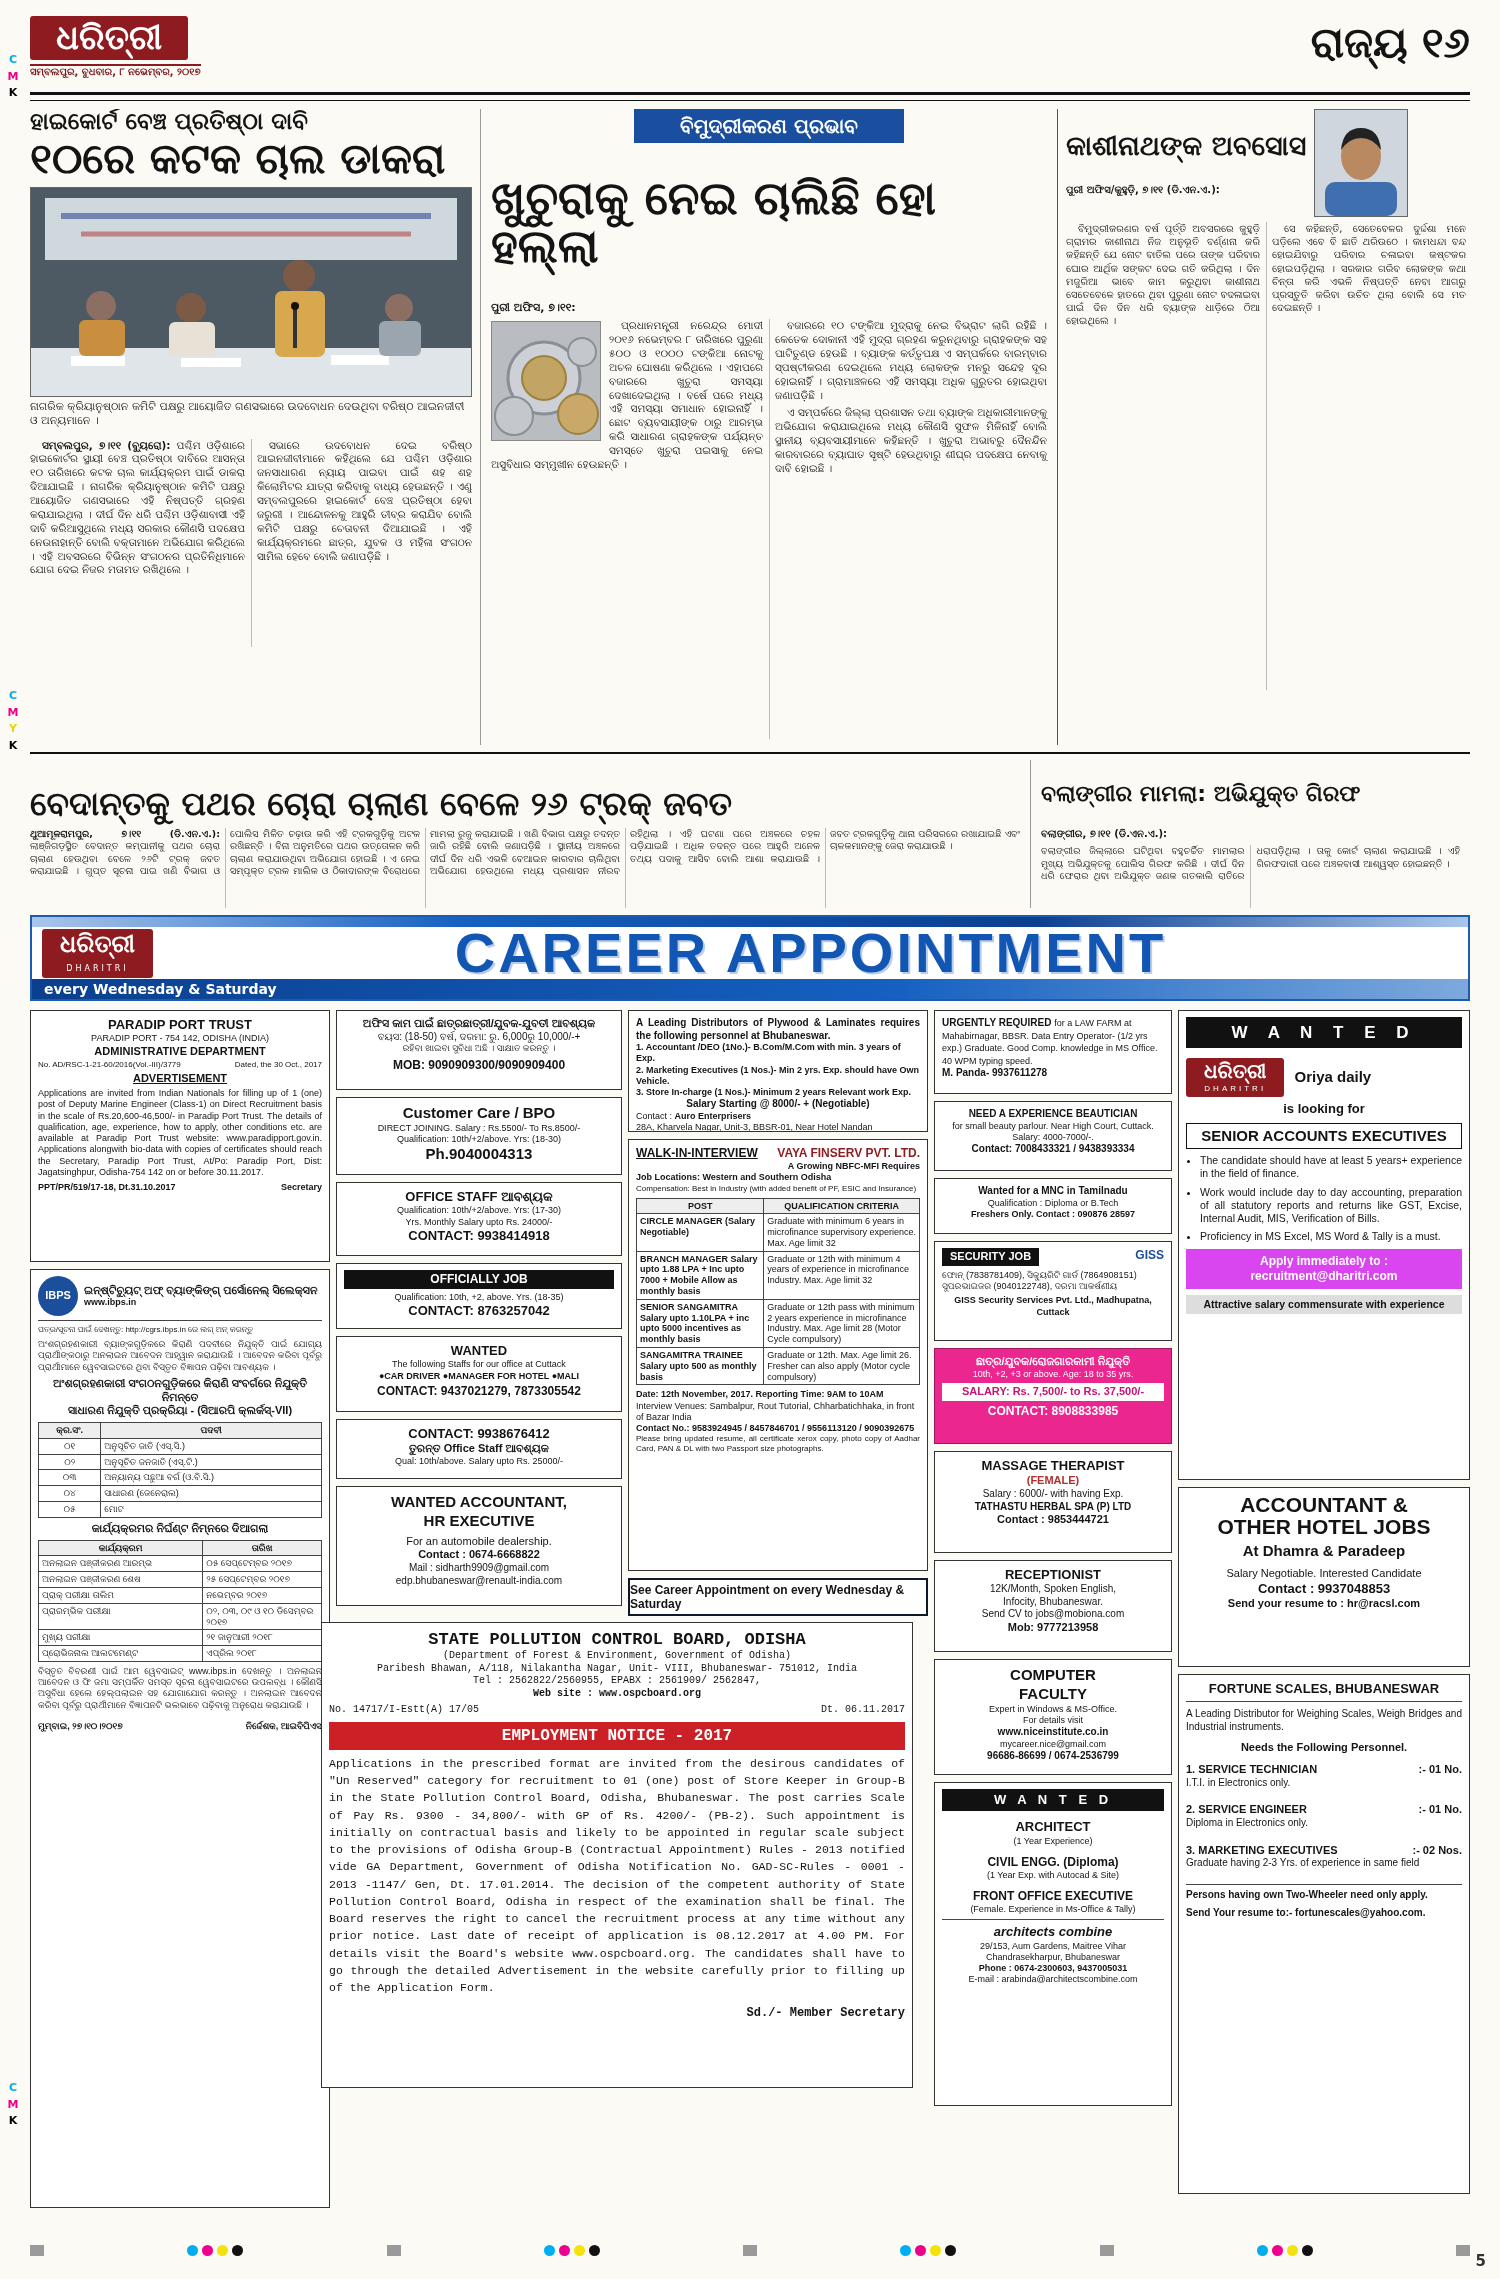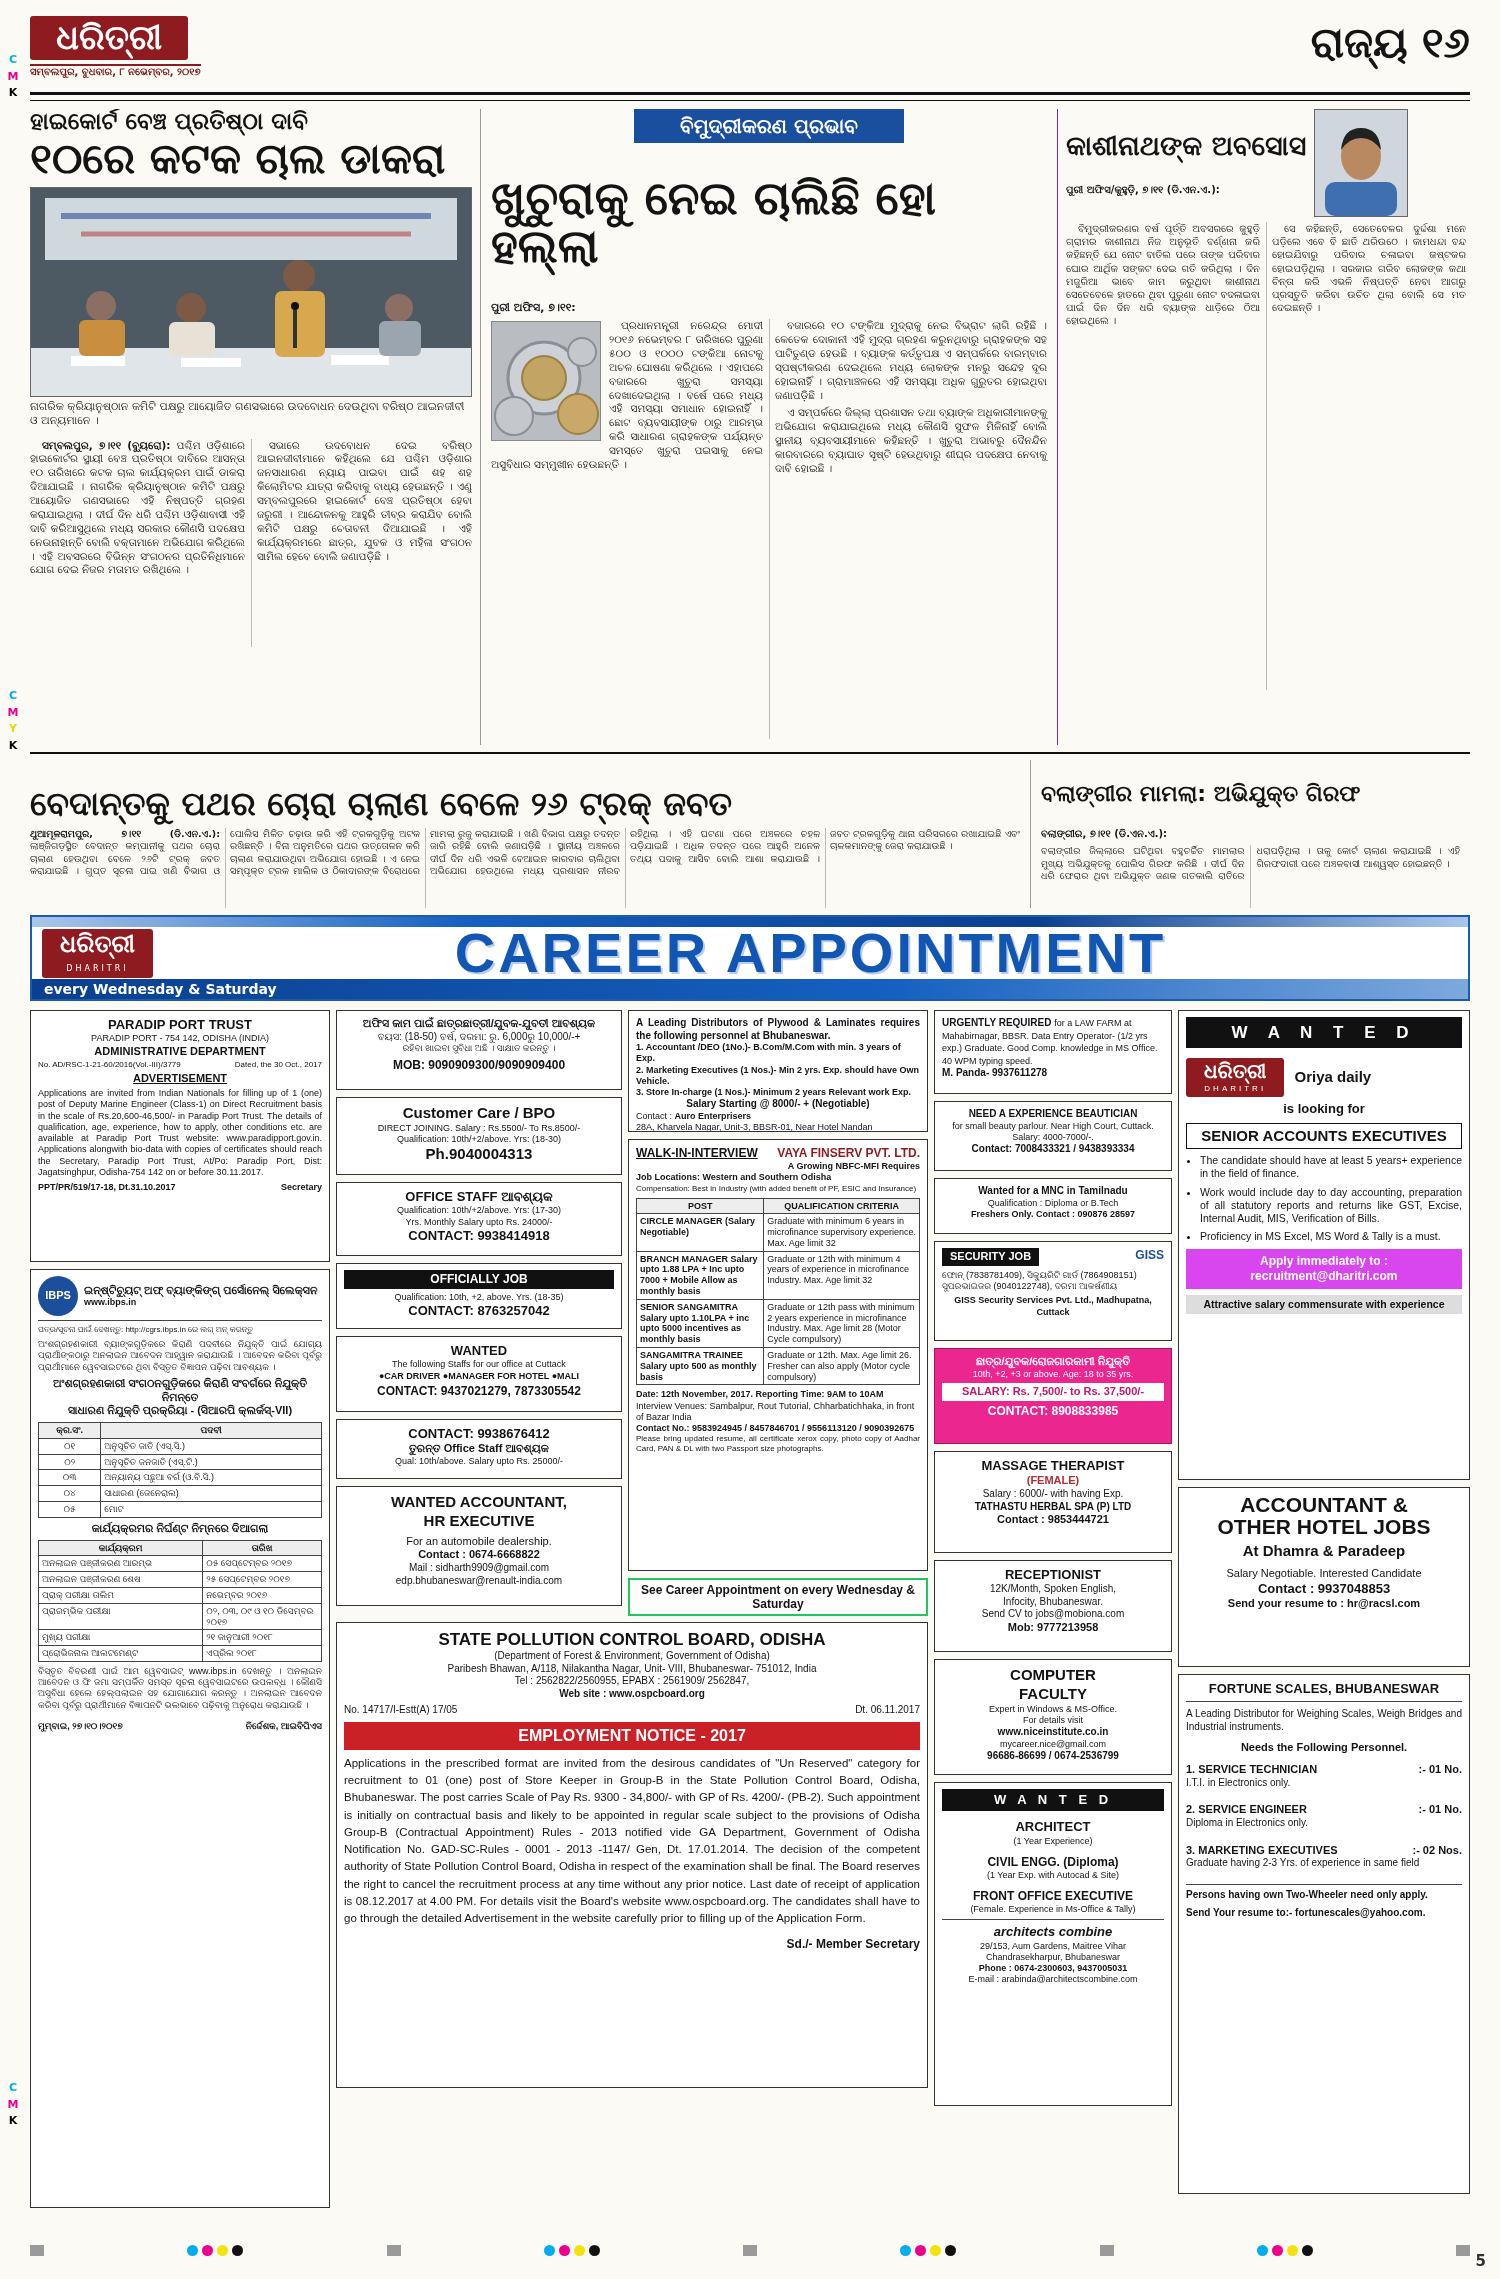--- a/index.html
+++ b/index.html
@@ -61,21 +61,21 @@
   .t17{font-size:17px;} .t15{font-size:15px;} .t13{font-size:13px;} .t12{font-size:12px;} .t11{font-size:11px;} .t9{font-size:9px;} .t8{font-size:8px;}
   .hr{border-top:1px solid #444;margin:4px 0;}
   table.adtbl{width:100%;border-collapse:collapse;margin:4px 0;}
   table.adtbl th,table.adtbl td{border:1px solid #444;padding:2px 3px;font-size:9px;line-height:1.2;vertical-align:top;}
   table.adtbl th{text-align:center;font-weight:bold;background:#eee;}
   .redbar{background:#cc2027;color:#fff;font-weight:bold;text-align:center;font-size:16px;padding:4px 0;margin:5px 0;}
   .blkbar{background:#111;color:#fff;font-weight:bold;text-align:center;}
   .bluebox{background:#d946ef;color:#fff;font-weight:bold;text-align:center;padding:5px 4px;margin:6px 0;font-size:12px;}
   .pinkad{background:#ec268f;color:#fff;border:1px solid #9e1760;}
   .graybar{background:#ddd;font-weight:bold;text-align:center;font-size:10.5px;padding:3px 2px;}
-  .strip{border:2px solid #22c55e;font-weight:bold;text-align:center;font-size:12px;padding:3px 0;background:#fff;font-family:"Liberation Sans",sans-serif;margin-bottom:12px;}
+  .strip{border:2px solid #0f172a;font-weight:bold;text-align:left;font-size:12px;padding:3px 0;background:#fff;font-family:"Liberation Sans",sans-serif;margin-bottom:12px;}
   .flexrow{display:flex;justify-content:space-between;}
   ul.blts{margin:4px 0;padding-left:14px;}
   ul.blts li{margin-bottom:5px;font-size:10.5px;text-align:justify;}
   .ibps-head{display:flex;gap:6px;align-items:center;border-bottom:1px solid #444;padding-bottom:4px;margin-bottom:4px;}
   .ibps-logo{width:40px;height:40px;border-radius:50%;background:#1b4e9b;color:#fff;font-size:11px;font-weight:bold;display:flex;align-items:center;justify-content:center;flex:0 0 auto;}
   
   .bottom-strip{position:absolute;left:30px;top:2238px;width:1440px;height:24px;display:flex;align-items:center;justify-content:space-between;}
   .dotgrp{display:flex;gap:4px;}
   .dot{width:11px;height:11px;border-radius:50%;}
   .d-c{background:#00aeef}.d-m{background:#ec008c}.d-y{background:#f4e20c}.d-k{background:#111}
@@ -405,21 +405,21 @@
           </table>
         <div class="t9 bld">Date: 12th November, 2017. Reporting Time: 9AM to 10AM</div>
         <div class="t9">Interview Venues: Sambalpur, Rout Tutorial, Chharbatichhaka, in front of Bazar India</div>
         <div class="t9 bld">Contact No.: 9583924945 / 8457846701 / 9556113120 / 9090392675</div>
         <div class="t8 jst">Please bring updated resume, all certificate xerox copy, photo copy of Aadhar Card, PAN &amp; DL with two Passport size photographs.</div>
       </div>
 
       <div class="strip">See Career Appointment on every Wednesday &amp; Saturday</div>
     </div>
 
-    <div class="ad" style="position:absolute;left:306px;top:612px;width:592px;height:466px;">
+    <div class="ad" style="position:absolute;left:291px;top:612px;width:592px;height:466px;font-family:Liberation Mono, monospace;">
       <div class="ctr bld t17">STATE POLLUTION CONTROL BOARD, ODISHA</div>
       <div class="ctr t10">(Department of Forest &amp; Environment, Government of Odisha)</div>
       <div class="ctr t10">Paribesh Bhawan, A/118, Nilakantha Nagar, Unit- VIII, Bhubaneswar- 751012, India</div>
       <div class="ctr t10">Tel : 2562822/2560955, EPABX : 2561909/ 2562847,</div>
       <div class="ctr t10 bld">Web site : www.ospcboard.org</div>
       <div class="flexrow t10" style="margin-top:4px;">
         <span>No. 14717/I-Estt(A) 17/05</span>
         <span>Dt. 06.11.2017</span>
       </div>
       <div class="redbar">EMPLOYMENT NOTICE - 2017</div>

